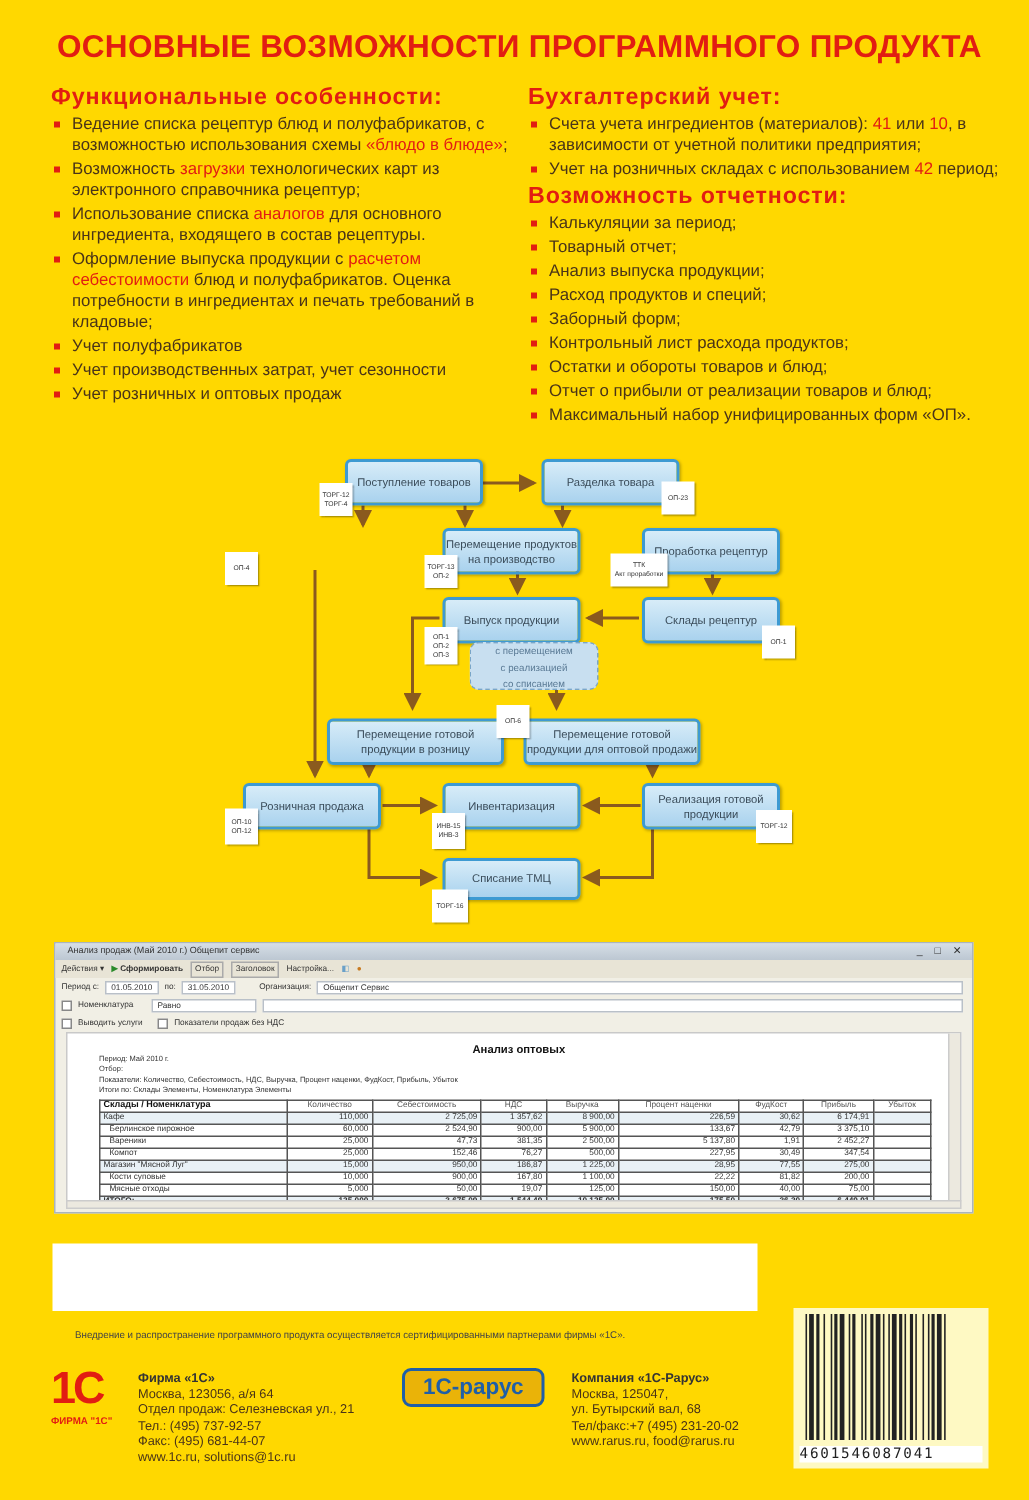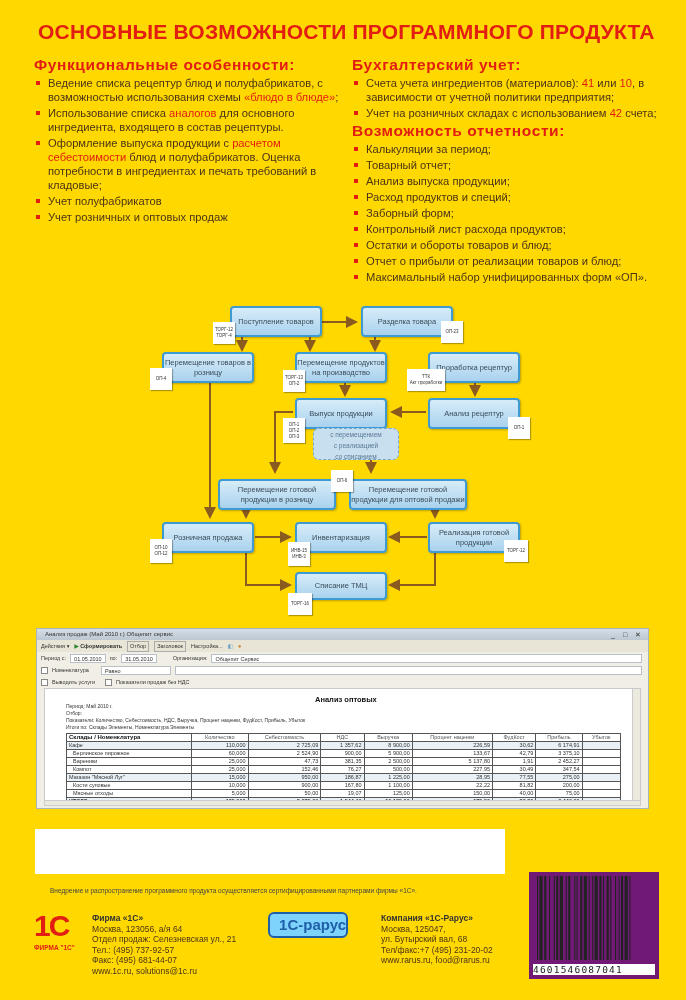--- a/index.html
+++ b/index.html
@@ -26,45 +26,47 @@
 .rep{position:absolute;left:7px;top:59px;width:597px;height:113px;background:#fff;border:1px solid #c9c9c9;font-size:5px;color:#333}
 table.rt{border-collapse:collapse;position:absolute;left:21px;top:44px;width:555px;font-size:5.5px}
 table.rt td,table.rt th{border:1px solid #555;padding:0 2px;height:7.7px;line-height:7px;text-align:right;white-space:nowrap}
 table.rt th{background:#fff;font-weight:normal;text-align:center;color:#555}
 table.rt th.first{text-align:left;font-weight:bold;color:#111;font-size:6px}
 table.rt td.n{text-align:left}
 table.rt tr.grp td{background:#e9f1f6}
 table.rt tr.tot td{background:#e9f1f6;font-weight:bold}
 .note{left:35px;top:829px;width:470px;height:45px;background:#fff}
 .notetext{position:absolute;left:50px;top:887px;font-size:6.5px;color:#444;white-space:nowrap}
-.barcode{left:529px;top:872px;width:130px;height:107px;background:#701a75}
+.barcode{left:529px;top:872px;width:130px;height:107px;background:#fef9c3}
 .contact{font-size:8.5px;line-height:10.5px;color:#4a3418}
 .contact b{color:#333}
 </style>
 </head>
 <body>
 
 <div class="abs title">ОСНОВНЫЕ ВОЗМОЖНОСТИ ПРОГРАММНОГО ПРОДУКТА</div>
 
 <div class="abs colL">
   <div class="h2">Функциональные особенности:</div>
   <ul class="bl" id="func-list" style="margin-top:2px">
       <li><span>Ведение списка рецептур блюд и полуфабрикатов, с возможностью использования схемы </span><span class="red">«блюдо в блюде»</span><span>;</span></li>
+      <li><span>Возможность </span><span class="red">загрузки</span><span> технологических карт из электронного справочника рецептур;</span></li>
       <li><span>Использование списка </span><span class="red">аналогов</span><span> для основного ингредиента, входящего в состав рецептуры.</span></li>
       <li><span>Оформление выпуска продукции с </span><span class="red">расчетом себестоимости</span><span> блюд и полуфабрикатов. Оценка потребности в ингредиентах и печать требований в кладовые;</span></li>
       <li><span>Учет полуфабрикатов</span></li>
+      <li><span>Учет производственных затрат, учет сезонности</span></li>
       <li><span>Учет розничных и оптовых продаж</span></li>
     </ul>
 </div>
 
 <div class="abs colR">
   <div class="h2">Бухгалтерский учет:</div>
   <ul class="bl" id="acc-list" style="margin-top:2px">
       <li><span>Счета учета ингредиентов (материалов): </span><span class="red">41</span><span> или </span><span class="red">10</span><span>, в зависимости от учетной политики предприятия;</span></li>
-      <li><span>Учет на  розничных складах с использованием </span><span class="red">42</span><span> счета;</span></li>
+      <li><span>Учет на  розничных складах с использованием </span><span class="red">42</span><span> период;</span></li>
     </ul>
   <div class="h2" style="margin-top:2px">Возможность отчетности:</div>
   <ul class="bl" id="rep-list" style="margin-top:2px">
       <li>Калькуляции за период;</li>
       <li>Товарный отчет;</li>
       <li>Анализ выпуска продукции;</li>
       <li>Расход продуктов и специй;</li>
       <li>Заборный форм;</li>
       <li>Контрольный лист расхода продуктов;</li>
       <li>Остатки и обороты товаров и блюд;</li>
@@ -94,25 +96,24 @@
       <path d="M246,505 V517" marker-end="url(#ar)"></path>
       <path d="M435,505 V517" marker-end="url(#ar)"></path>
       <path d="M255,537 H290" marker-end="url(#ar)"></path>
       <path d="M427,537 H390" marker-end="url(#ar)"></path>
       <path d="M246,552 V585 H290" marker-end="url(#ar)"></path>
       <path d="M435,552 V585 H390" marker-end="url(#ar)"></path>
     </g>
   </svg>
   <div class="box" style="left:230px;top:306px;width:92px;height:31px">Поступление товаров</div>
   <div class="box" style="left:361px;top:306px;width:92px;height:31px">Разделка товара</div>
-  <div class="box" style="left:162px;top:352px;width:92px;height:31px">Перемещение товаров в розницу</div>
   <div class="box" style="left:295px;top:352px;width:92px;height:31px">Перемещение продуктов на производство</div>
   <div class="box" style="left:428px;top:352px;width:92px;height:31px">Проработка рецептур</div>
   <div class="box" style="left:295px;top:398px;width:92px;height:31px">Выпуск продукции</div>
-  <div class="box" style="left:428px;top:398px;width:92px;height:31px">Анализ рецептур</div>
+  <div class="box" style="left:428px;top:398px;width:92px;height:31px">Склады рецептур</div>
   <div class="cloud" style="left:313px;top:428px;width:86px;height:32px">
     <div>с перемещением</div>
     <div>с реализацией</div>
     <div>со списанием</div>
   </div>
   <div class="box" style="left:218px;top:479px;width:118px;height:31px">Перемещение готовой продукции в розницу</div>
   <div class="box" style="left:349px;top:479px;width:118px;height:31px">Перемещение готовой продукции для оптовой продажи</div>
   <div class="box" style="left:162px;top:522px;width:92px;height:31px">Розничная продажа</div>
   <div class="box" style="left:428px;top:522px;width:92px;height:31px">Реализация готовой продукции</div>
   <div class="box" style="left:295px;top:522px;width:92px;height:31px">Инвентаризация</div>
@@ -331,21 +332,21 @@
   <b>Фирма «1С»</b>
   <div id="firm1c-lines">
       <div>Москва, 123056, а/я 64</div>
       <div>Отдел продаж: Селезневская ул., 21</div>
       <div>Тел.: (495) 737-92-57</div>
       <div>Факс: (495) 681-44-07</div>
       <div>www.1c.ru, solutions@1c.ru</div>
     </div>
 </div>
 
-<div class="abs" style="left:268px;top:912px;width:80px;height:26px;background:#7dd3fc;border:2px solid #1f5fa8;border-radius:6px;font-size:15px;font-weight:bold;color:#1f5fa8;text-align:right;line-height:22px">1С-рарус</div>
+<div class="abs" style="left:268px;top:912px;width:95px;height:26px;background:#eab308;border:2px solid #1f5fa8;border-radius:6px;font-size:15px;font-weight:bold;color:#1f5fa8;text-align:center;line-height:22px">1С-рарус</div>
 <div class="abs contact" style="left:381px;top:913px">
   <b>Компания «1С-Рарус»</b>
   <div id="rarus-lines">
       <div>Москва, 125047,</div>
       <div>ул. Бутырский вал, 68</div>
       <div>Тел/факс:+7 (495) 231-20-02</div>
       <div>www.rarus.ru, food@rarus.ru</div>
     </div>
 </div>
 

